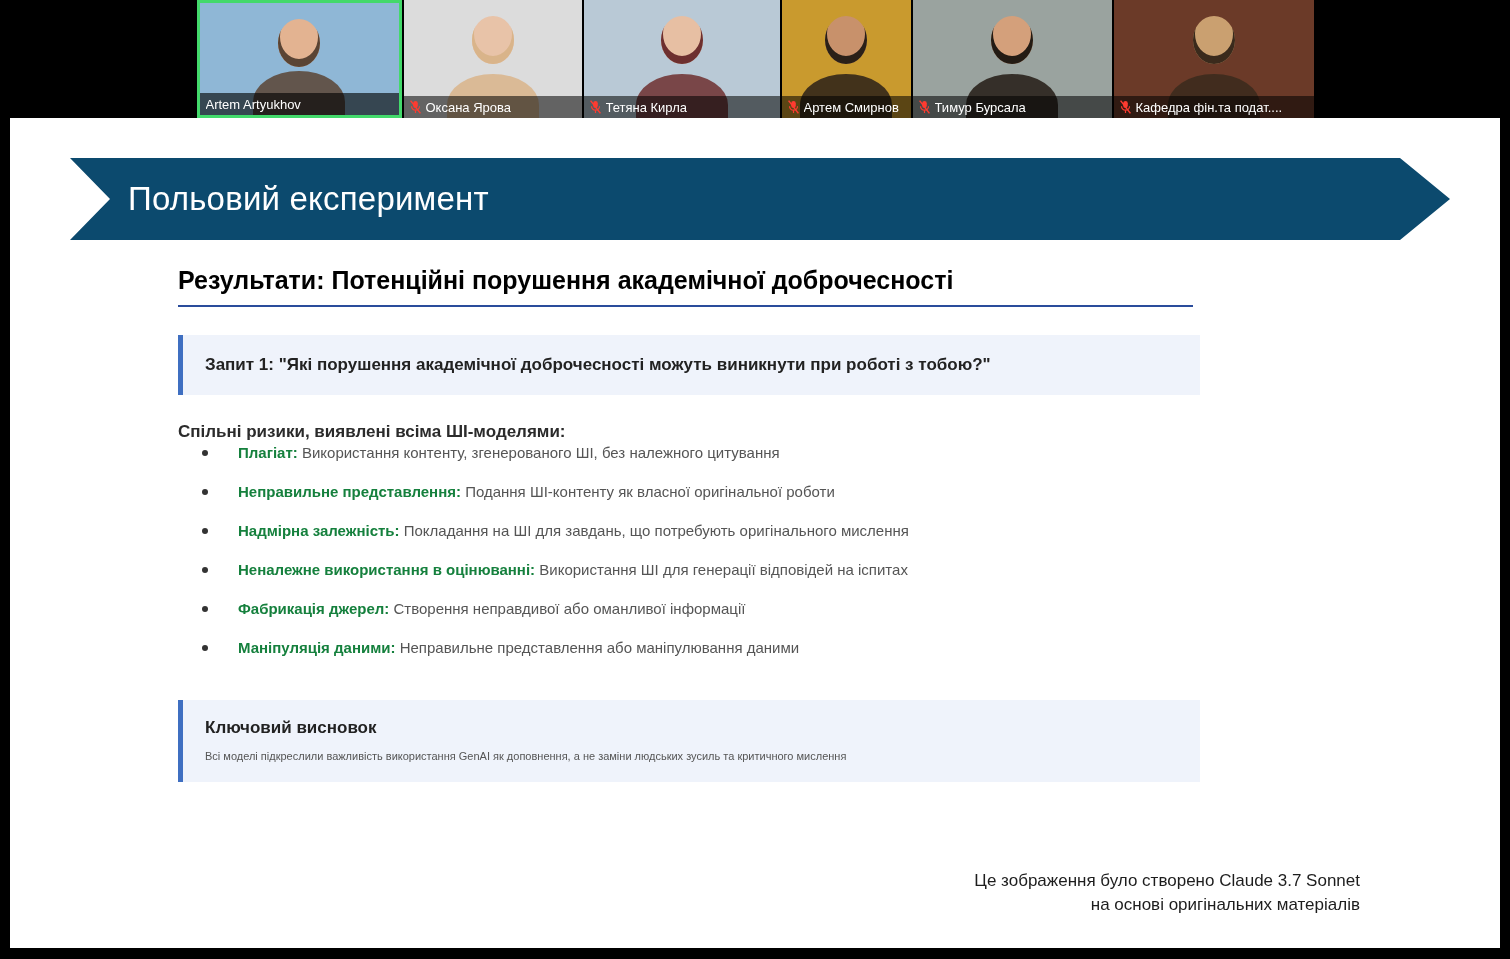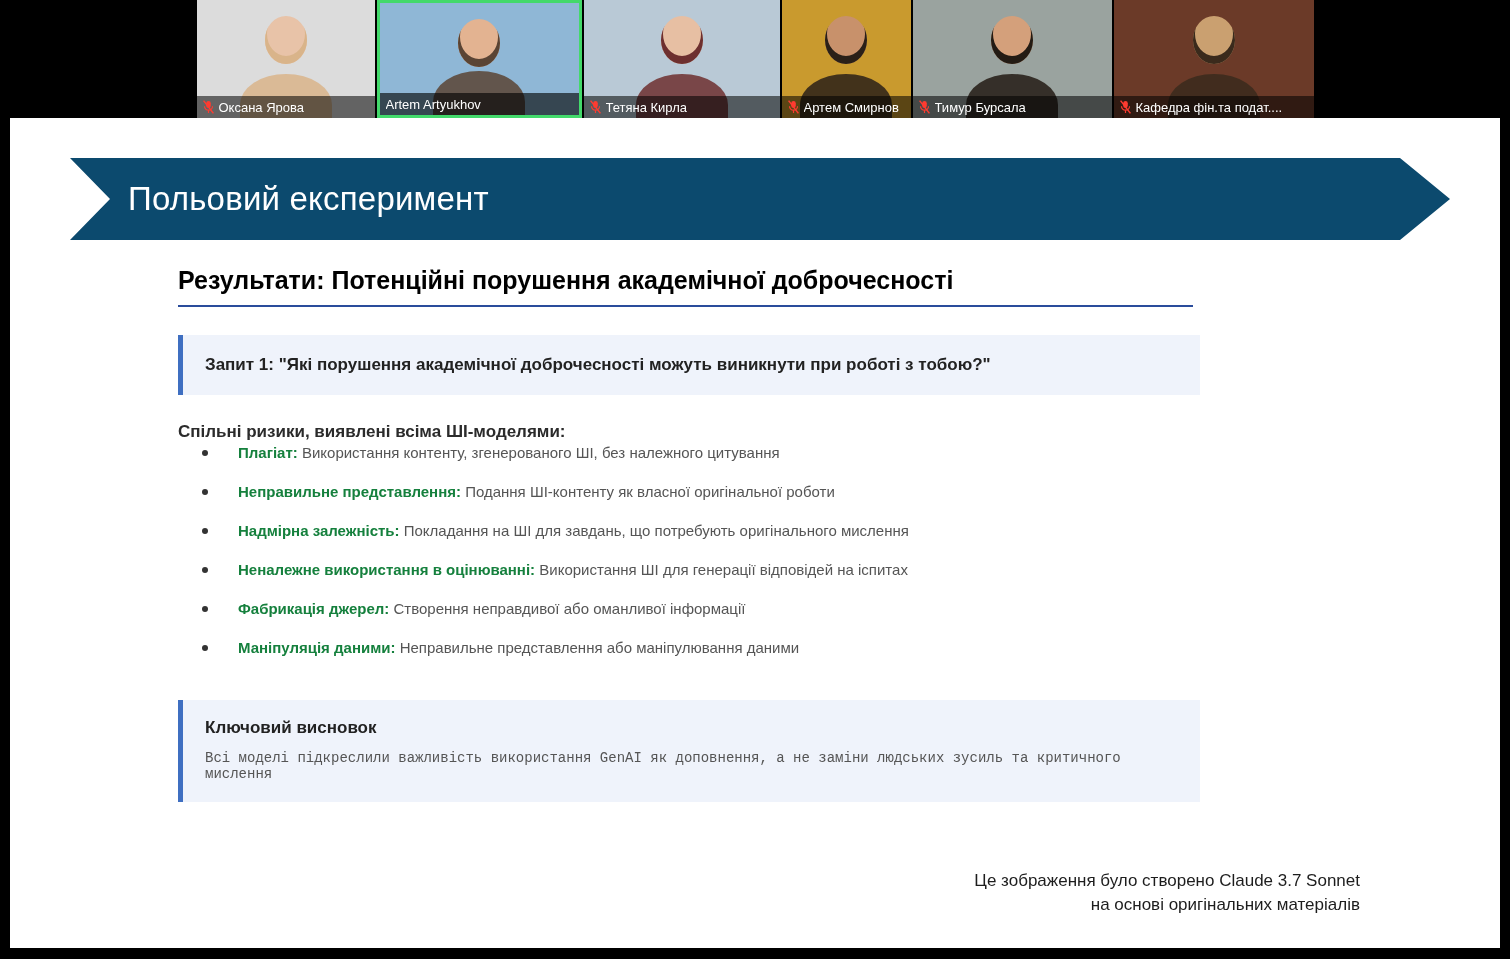--- a/index.html
+++ b/index.html
@@ -154,65 +154,64 @@
     border-left: 5px solid #3f6fc1;
     padding: 18px 22px 20px;
   }
   .key-box .kt {
     font-size: 17px;
     font-weight: bold;
     color: #222;
     margin-bottom: 12px;
   }
   .key-box .kb {
-    font-size: 14px;
+    font-size: 11px;
     color: #555;
-    font-family: Liberation Mono, monospace;
   }
 
   .credit {
     position: absolute;
     right: 140px;
     bottom: 30px;
     text-align: right;
     font-size: 17px;
     color: #1d1d1d;
     line-height: 1.45;
   }
 
   
 </style>
 </head>
 <body>
 
 <div class="video-strip" id="strip">
+    <div class="tile active" style="width: 205px;">
+      <div class="feed" style="background: rgb(143, 183, 214);">
+        <div class="person-head" style="width: 42px; height: 48px; left: calc(50% - 21px); top: 16px; background: rgb(227, 179, 145); box-shadow: rgb(90, 68, 52) 0px -6px 0px 2px inset;"></div>
+        <div class="person-body" style="width: 92px; height: 44px; left: calc(50% - 46px); bottom: 0px; background: rgb(90, 68, 52); opacity: 0.85;"></div>
+      </div>
+      <div class="name-bar">
+        <span class="name-txt">Artem Artyukhov</span>
+      </div>
+    </div>
     <div class="tile" style="width: 178px;">
       <div class="feed" style="background: rgb(220, 220, 220);">
         <div class="person-head" style="width: 42px; height: 48px; left: calc(50% - 21px); top: 16px; background: rgb(232, 195, 168); box-shadow: rgb(217, 180, 138) 0px -6px 0px 2px inset;"></div>
         <div class="person-body" style="width: 92px; height: 44px; left: calc(50% - 46px); bottom: 0px; background: rgb(217, 180, 138); opacity: 0.85;"></div>
       </div>
       <div class="name-bar">
         <span class="mic-off">
           <svg width="11" height="14" viewBox="0 0 11 14">
             <rect x="3.2" y="1" width="4.6" height="7" rx="2.3" fill="#ff3b30"></rect>
             <path d="M1.5 6.2c0 2.3 1.8 4 4 4s4-1.7 4-4" stroke="#ff3b30" stroke-width="1.2" fill="none"></path>
             <line x1="5.5" y1="10.2" x2="5.5" y2="13" stroke="#ff3b30" stroke-width="1.2"></line>
             <line x1="0.6" y1="0.6" x2="10.4" y2="13.4" stroke="#ff3b30" stroke-width="1.5"></line>
           </svg>
         </span>
         <span class="name-txt">Оксана Ярова</span>
-      </div>
-    </div>
-    <div class="tile active" style="width: 205px;">
-      <div class="feed" style="background: rgb(143, 183, 214);">
-        <div class="person-head" style="width: 42px; height: 48px; left: calc(50% - 21px); top: 16px; background: rgb(227, 179, 145); box-shadow: rgb(90, 68, 52) 0px -6px 0px 2px inset;"></div>
-        <div class="person-body" style="width: 92px; height: 44px; left: calc(50% - 46px); bottom: 0px; background: rgb(90, 68, 52); opacity: 0.85;"></div>
-      </div>
-      <div class="name-bar">
-        <span class="name-txt">Artem Artyukhov</span>
       </div>
     </div>
     <div class="tile" style="width: 196px;">
       <div class="feed" style="background: rgb(185, 201, 214);">
         <div class="person-head" style="width: 42px; height: 48px; left: calc(50% - 21px); top: 16px; background: rgb(231, 191, 163); box-shadow: rgb(109, 47, 47) 0px -6px 0px 2px inset;"></div>
         <div class="person-body" style="width: 92px; height: 44px; left: calc(50% - 46px); bottom: 0px; background: rgb(109, 47, 47); opacity: 0.85;"></div>
       </div>
       <div class="name-bar">
         <span class="mic-off">
           <svg width="11" height="14" viewBox="0 0 11 14">

